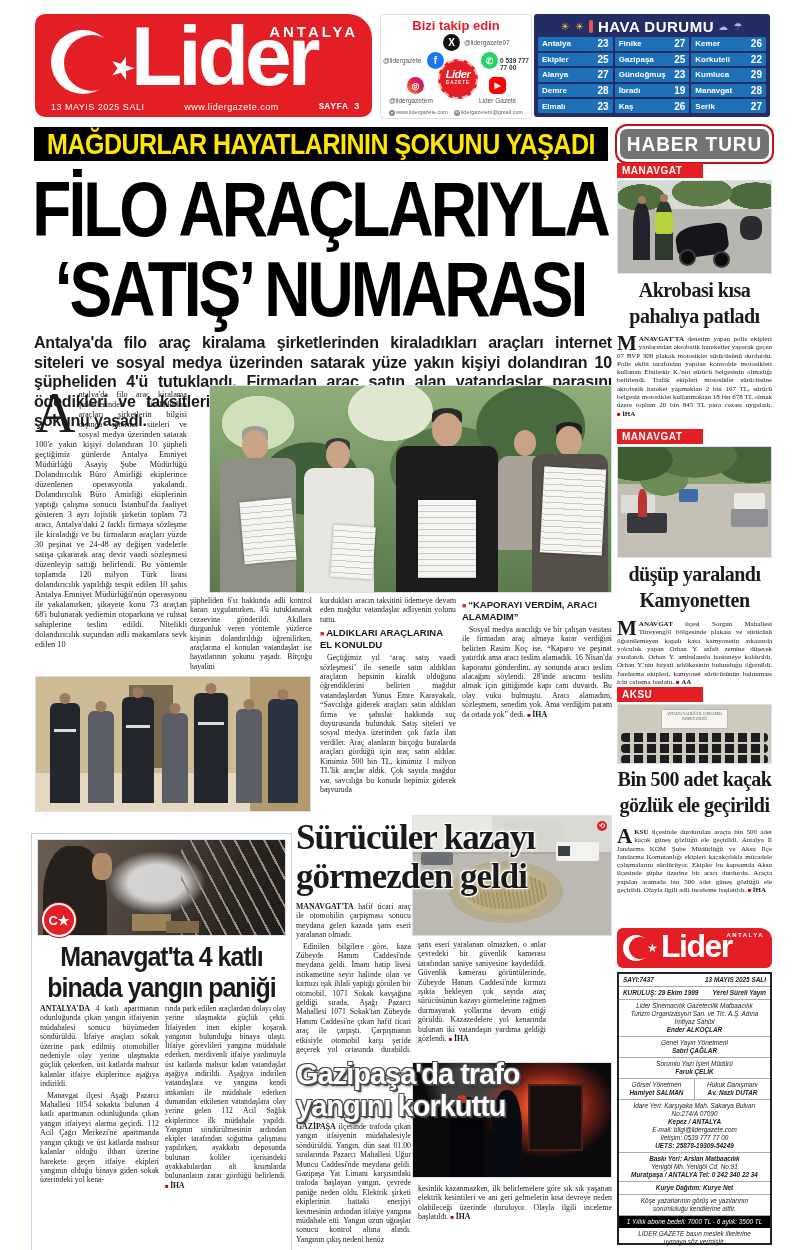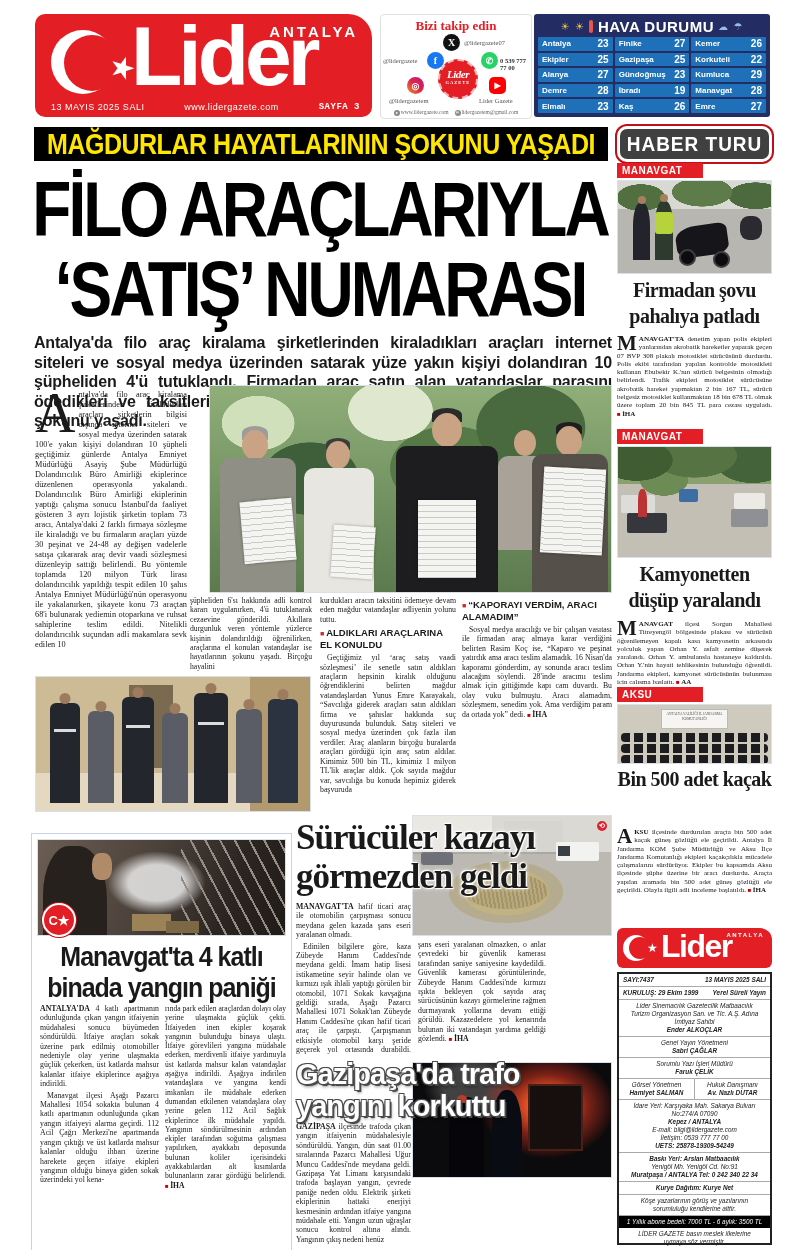--- a/index.html
+++ b/index.html
@@ -14,21 +14,21 @@
   .star{position:absolute;left:74px;top:36px;color:#fff;font-size:30px;transform:rotate(18deg);font-family:"DejaVu Sans",sans-serif;}
   .brand-word{position:absolute;left:96px;top:-6px;color:#fff;font-family:"Liberation Sans",sans-serif;
               font-weight:bold;font-size:84px;letter-spacing:-4px;}
   .brand-region{position:absolute;right:14px;top:9px;color:#fff;font-family:"Liberation Sans",sans-serif;
                 font-weight:bold;font-size:15px;letter-spacing:3px;}
   .logo-meta{position:absolute;left:16px;right:12px;bottom:5px;display:flex;justify-content:space-between;
              color:#fff;font-family:"Liberation Sans",sans-serif;font-size:9px;letter-spacing:.5px;}
   .logo-meta b{font-weight:bold;font-family:Liberation Mono, monospace;}
 
   .social-box{left:380px;top:14px;width:150px;height:103px;background:#fff;border:1px solid #e0e0e0;border-radius:4px;
-              font-family:Liberation Serif, serif;}
+              font-family:Liberation Sans, sans-serif;}
   .social-title{position:absolute;top:3px;left:0;right:0;text-align:center;color:#e31e24;font-weight:bold;font-size:13px;}
   .sicon{position:absolute;width:17px;height:17px;border-radius:50%;color:#fff;font-size:10px;font-weight:bold;
          display:flex;align-items:center;justify-content:center;}
   .shandle{position:absolute;font-size:6.5px;color:#555;}
   .lider-badge{position:absolute;left:57px;top:44px;width:36px;height:36px;border-radius:50%;background:#e31e24;
                border:2px dashed #f5b5b5;color:#fff;text-align:center;font-weight:bold;}
   .lider-badge .t1{display:block;font-size:11px;font-style:italic;margin-top:7px;letter-spacing:-.5px;}
   .lider-badge .t2{display:block;font-size:4.5px;letter-spacing:1px;}
   .social-foot{position:absolute;bottom:2px;left:0;right:0;display:flex;justify-content:center;gap:6px;
                font-size:5.5px;color:#666;}
@@ -158,21 +158,21 @@
   .acc-colB{left:418px;top:940px;width:128px;height:116px;font-size:7.8px;line-height:9.4px;}
 
   
   .gz-hl{left:296px;top:1058px;width:320px;font-family:"Liberation Sans",sans-serif;font-weight:bold;
          font-size:29px;line-height:32px;letter-spacing:-1px;color:#fff;
          text-shadow:2px 2px 0 #4a4a4a,-1px -1px 0 #4a4a4a,1px -1px 0 #4a4a4a,-1px 1px 0 #4a4a4a,2px 3px 3px rgba(0,0,0,.4);}
   .gz-colA{left:296px;top:1122px;width:115px;height:128px;font-size:7.8px;line-height:9.4px;}
   .gz-colB{left:418px;top:1184px;width:194px;height:62px;font-size:7.8px;line-height:9.4px;}
 
   
-  .ht-header{left:617px;top:126px;width:155px;height:36px;background:#404040;border:3px solid #fff;border-radius:10px;
+  .ht-header{left:617px;top:126px;width:155px;height:36px;background:#737373;border:3px solid #fff;border-radius:10px;
              box-shadow:0 0 0 2px #c01118;display:flex;align-items:center;justify-content:center;box-sizing:border-box;}
   .ht-header span{color:#fff;font-family:"Liberation Sans",sans-serif;font-weight:bold;font-size:19px;letter-spacing:1px;
                   transform:scaleY(1.1);}
   .tag{position:absolute;width:86px;height:15px;background:#e31e24;color:#fff;font-family:"Liberation Sans",sans-serif;
        font-weight:bold;font-size:10px;line-height:15px;padding-left:5px;box-sizing:border-box;letter-spacing:.5px;}
   .sb-hl{position:absolute;left:617px;width:155px;text-align:center;font-weight:bold;font-size:20px;line-height:26px;letter-spacing:-.5px;}
   .sb-body{position:absolute;left:617px;width:155px;font-size:7px;line-height:8.3px;text-align:justify;overflow:hidden;}
   .sb-body .dcs{font-size:21px;line-height:16px;}
 
   
@@ -324,21 +324,21 @@
         </div>
       <div class="wcell">
           <span>Elmalı</span>
           <span class="wtemp">23</span>
         </div>
       <div class="wcell">
           <span>Kaş</span>
           <span class="wtemp">26</span>
         </div>
       <div class="wcell">
-          <span>Emre</span>
+          <span>Serik</span>
           <span class="wtemp">27</span>
         </div>
     </div>
   </div>
 
   <div class="abs mainhl">
     <div class="l">FİLO ARAÇLARIYLA</div>
     <div class="l">‘SATIŞ’ NUMARASI</div>
   </div>
   <div class="abs kicker">
@@ -453,68 +453,72 @@
     <div class="nt-f1"></div>
     <div class="nt-f2"></div>
   </div>
   <div class="abs gz-hl">
     <div>Gazipaşa'da trafo</div>
     <div>yangını korkuttu</div>
   </div>
   <div class="abs bodycol gz-colA">
     <p class="noind"><span class="lead-b">GAZİPAŞA</span> <span>ilçesinde trafoda çıkan yangın itfaiyenin müdahalesiyle söndürüldü. Yangın, dün saat 01.00 sıralarında Pazarcı Mahallesi Uğur Muncu Caddesi'nde meydana geldi. Gazipaşa Yat Limanı karşısındaki trafoda başlayan yangın, çevrede paniğe neden oldu. Elektrik şirketi ekiplerinin hattaki enerjiyi kesmesinin ardından itfaiye yangına müdahale etti. Yangın uzun uğraşlar sonucu kontrol altına alındı. Yangının çıkış nedeni henüz</span></p>
   </div>
+  <div class="abs bodycol gz-colB">
+    <p class="noind"><span>kesinlik kazanmazken, ilk belirlemelere göre sık sık yaşanan elektrik kesintileri ve ani geri gelmelerin kısa devreye neden olabileceği üzerinde duruluyor. Olayla ilgili inceleme başlatıldı.</span> <span class="agency">İHA</span></p>
+  </div>
 
   <div class="abs ht-header">
     <span>HABER TURU</span>
   </div>
 
   <div class="abs tag" style="left:617px;top:163px;">MANAVGAT</div>
   <div class="abs photo ph-moto">
     <div class="mt-civ"></div>
     <div class="mt-cop"></div>
     <div class="mt-bike"></div>
     <div class="mt-wheel" style="left:40%;top:74%;"></div>
     <div class="mt-wheel" style="left:62%;top:76%;"></div>
     <div class="mt-scoot"></div>
   </div>
   <div class="abs sb-hl" style="top:277px;">
-    <div>Firmadan şovu</div>
+    <div>Akrobasi kısa</div>
     <div>pahalıya patladı</div>
   </div>
   <div class="abs sb-body" style="top:335px;height:92px;">
     <span class="dcs">M</span><span class="lead-b">ANAVGAT'TA</span> <span>denetim yapan polis ekipleri yanlarından akrobatik hareketler yaparak geçen 07 BVP 308 plakalı motosiklet sürücüsünü durdurdu. Polis ekibi tarafından yapılan kontrolde motosikleti kullanan Ebubekir K.'nın sürücü belgesinin olmadığı belirlendi. Trafik ekipleri motosiklet sürücüsüne akrobatik hareket yapmaktan 2 bin 167 TL, sürücü belgesiz motosiklet kullanmaktan 18 bin 678 TL olmak üzere toplam 20 bin 845 TL para cezası uyguladı.</span> <span class="agency">İHA</span>
   </div>
 
   <div class="abs tag" style="left:617px;top:429px;">MANAVGAT</div>
   <div class="abs photo ph-street">
     <div class="stc" style="left:2%;top:44%;width:22%;height:16%;background:#dcdcd8;"></div>
     <div class="stc" style="left:6%;top:60%;width:26%;height:18%;background:#35373c;"></div>
     <div class="stc" style="right:4%;top:42%;width:20%;height:14%;background:#eceae4;"></div>
     <div class="stc" style="right:2%;top:56%;width:24%;height:17%;background:#8e9094;"></div>
     <div class="stc" style="left:40%;top:38%;width:12%;height:12%;background:#3c6ea5;"></div>
     <div class="st-person"></div>
   </div>
   <div class="abs sb-hl" style="top:561px;">
+    <div>düşüp yaralandı</div>
     <div>Kamyonetten</div>
-    <div>düşüp yaralandı</div>
   </div>
   <div class="abs sb-body" style="top:620px;height:64px;">
     <span class="dcs">M</span><span class="lead-b">ANAVGAT</span> <span>ilçesi Sorgun Mahallesi Titreyengöl bölgesinde plakası ve sürücüsü öğrenilemeyen kapalı kasa kamyonetin arkasında yolculuk yapan Orhan Y. asfalt zemine düşerek yaralandı. Orhan Y. ambulansla hastaneye kaldırıldı. Orhan Y.'nin hayati tehlikesinin bulunduğu öğrenildi. Jandarma ekipleri, kamyonet sürücüsünün bulunması için çalışma başlattı.</span> <span class="agency">AA</span>
   </div>
 
   <div class="abs tag" style="left:617px;top:687px;">AKSU</div>
   <div class="abs photo ph-glasses">
     <div class="gl-sign">ANTALYA VALİLİĞİ İL JANDARMA KOMUTANLIĞI</div>
     <div class="gl-row" style="top:28px;"></div>
     <div class="gl-row" style="top:39px;"></div>
     <div class="gl-row" style="top:50px;"></div>
   </div>
   <div class="abs sb-hl" style="top:766px;">
     <div>Bin 500 adet kaçak</div>
+    <div>gözlük ele geçirildi</div>
   </div>
   <div class="abs sb-body" style="top:828px;height:96px;">
     <span class="dcs">A</span><span class="lead-b">KSU</span> <span>ilçesinde durdurulan araçta bin 500 adet kaçak güneş gözlüğü ele geçirildi. Antalya İl Jandarma KOM Şube Müdürlüğü ve Aksu İlçe Jandarma Komutanlığı ekipleri kaçakçılıkla mücadele çalışmalarını sürdürüyor. Ekipler bu kapsamda Aksu ilçesinde şüphe üzerine bir aracı durdurdu. Araçta yapılan aramada bin 500 adet güneş gözlüğü ele geçirildi. Olayla ilgili adli inceleme başlatıldı.</span> <span class="agency">İHA</span>
   </div>
 
   <div class="abs logo-small">
     <div class="ls-crescent"></div>
     <div class="ls-star">★</div>
     <div class="ls-word">Lider</div>
     <div class="ls-region">ANTALYA</div>

